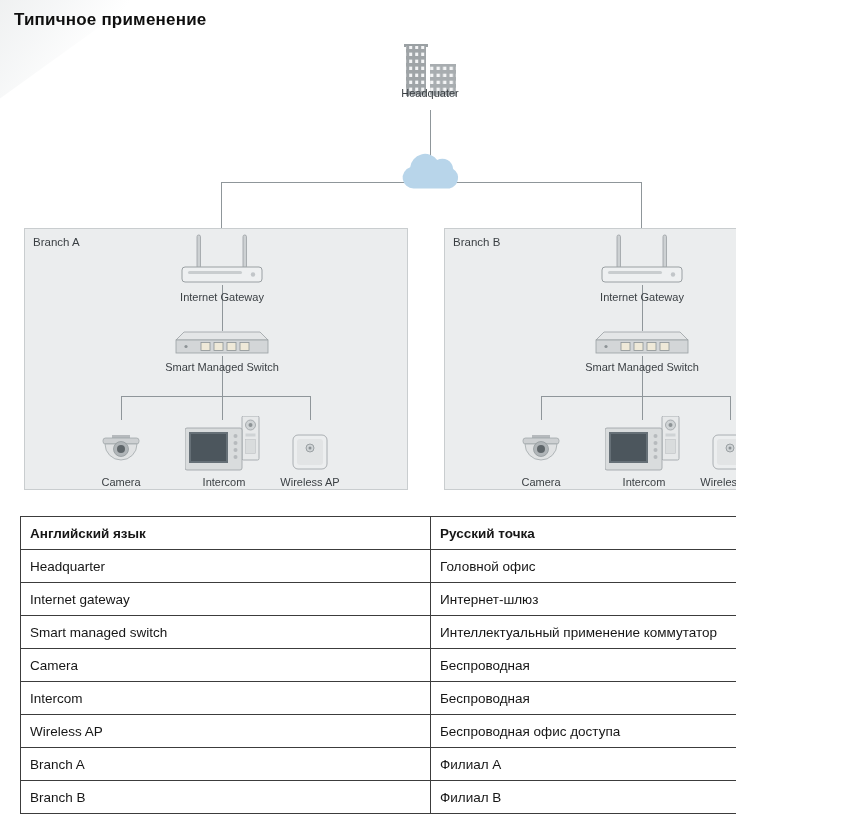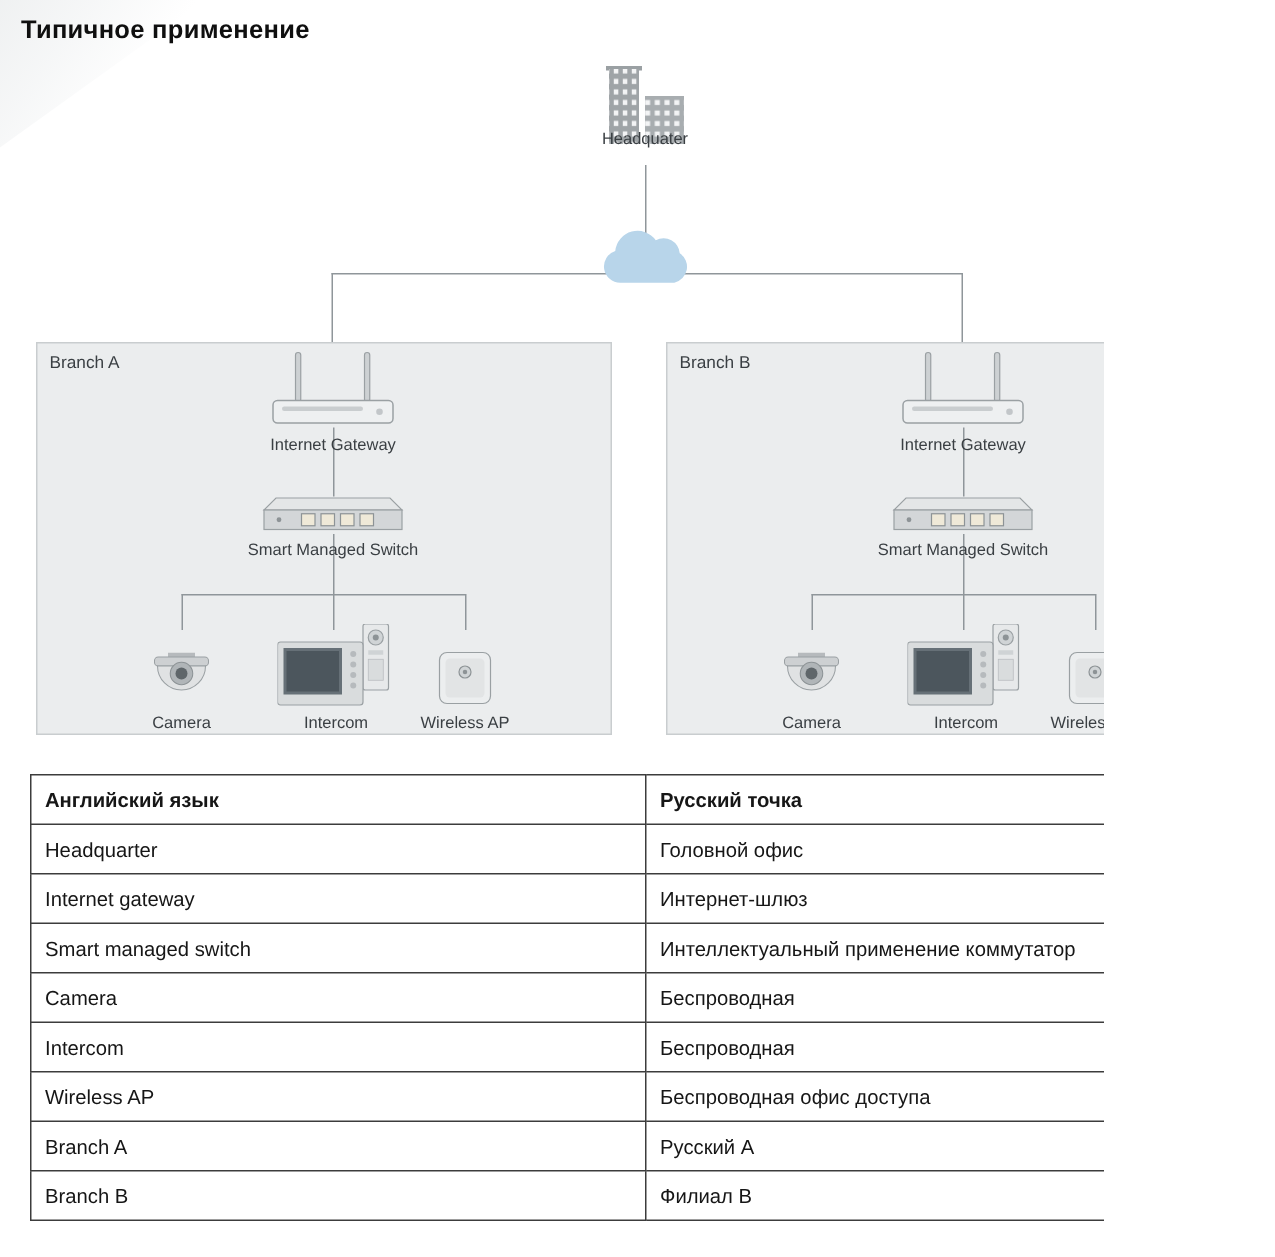--- a/index.html
+++ b/index.html
@@ -223,21 +223,21 @@
       <tr>
         <td>Intercom</td>
         <td>Беспроводная</td>
       </tr>
       <tr>
         <td>Wireless  AP</td>
         <td>Беспроводная офис доступа</td>
       </tr>
       <tr>
         <td>Branch A</td>
-        <td>Русский А</td>
+        <td>Филиал А</td>
       </tr>
       <tr>
         <td>Branch B</td>
         <td>Филиал В</td>
       </tr>
     </tbody>
   </table>
 </div>
 
 </body></html>

